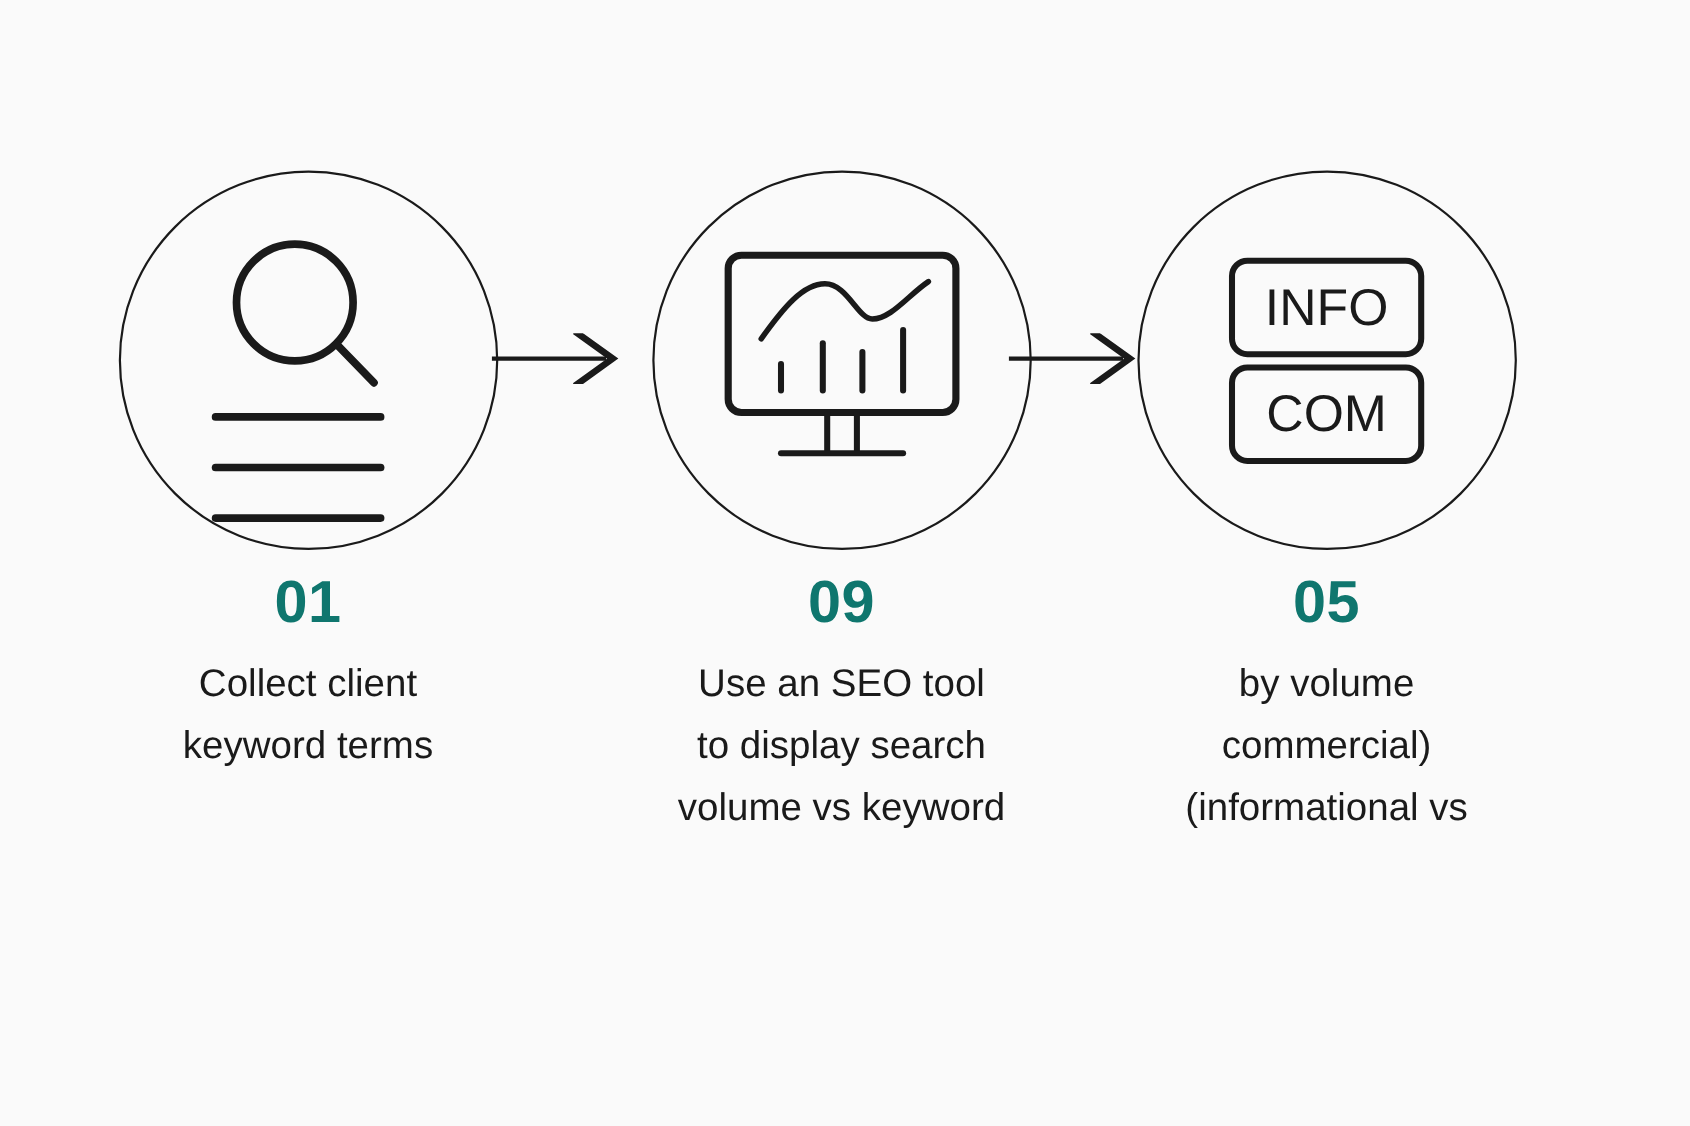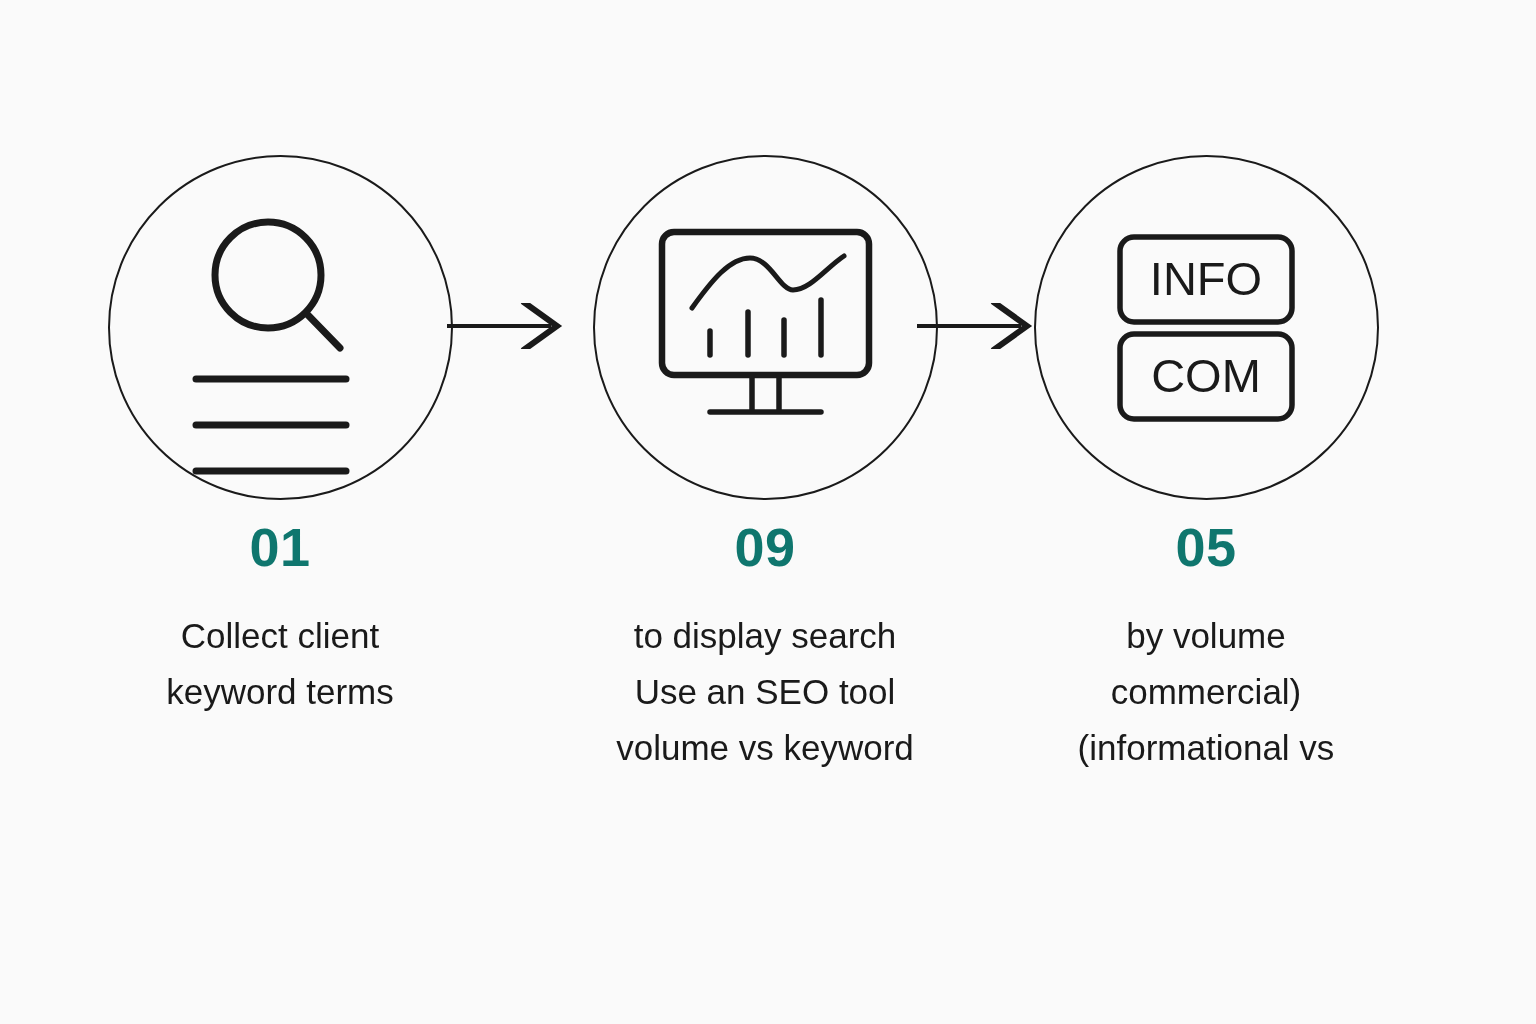--- a/index.html
+++ b/index.html
@@ -51,21 +51,21 @@
   .step-number {
     margin-top: 20px;
     font-size: 54px;
     font-weight: 700;
     letter-spacing: 0.5px;
     color: #0f766e;
     line-height: 1;
     text-align: center;
   }
   .step-desc {
-    margin-top: 34px;
+    margin-top: 20px;
     font-size: 35px;
     font-weight: 400;
     line-height: 1.6;
     color: #1a1a1a;
     text-align: center;
     max-width: 380px;
   }
   .step-desc .ln { display: block; white-space: nowrap; }
 
   
@@ -116,22 +116,22 @@
         <line x1="90" y1="84" x2="90" y2="127" stroke="#1a1a1a" stroke-width="5.5" stroke-linecap="round"></line>
         <line x1="126" y1="92" x2="126" y2="127" stroke="#1a1a1a" stroke-width="5.5" stroke-linecap="round"></line>
         <line x1="163" y1="72" x2="163" y2="127" stroke="#1a1a1a" stroke-width="5.5" stroke-linecap="round"></line>
         <line x1="94" y1="147" x2="94" y2="183" stroke="#1a1a1a" stroke-width="5.5"></line>
         <line x1="121" y1="147" x2="121" y2="183" stroke="#1a1a1a" stroke-width="5.5"></line>
         <line x1="52" y1="184" x2="163" y2="184" stroke="#1a1a1a" stroke-width="5.5" stroke-linecap="round"></line>
       </svg>
     </div>
     <div class="step-number">09</div>
     <div class="step-desc">
+      <span class="ln">Use an SEO tool</span>
       <span class="ln">to display search</span>
-      <span class="ln">Use an SEO tool</span>
       <span class="ln">volume vs keyword</span>
     </div>
   </div>
 
   <div class="arrow arrow-2">
     <svg width="120" height="46" viewBox="0 0 120 46">
       <line x1="0" y1="23" x2="104" y2="23" stroke="#1a1a1a" stroke-width="4"></line>
       <polyline points="78,0 110,23 78,46" fill="none" stroke="#1a1a1a" stroke-width="6" stroke-linecap="square" stroke-linejoin="miter"></polyline>
     </svg>
   </div>

